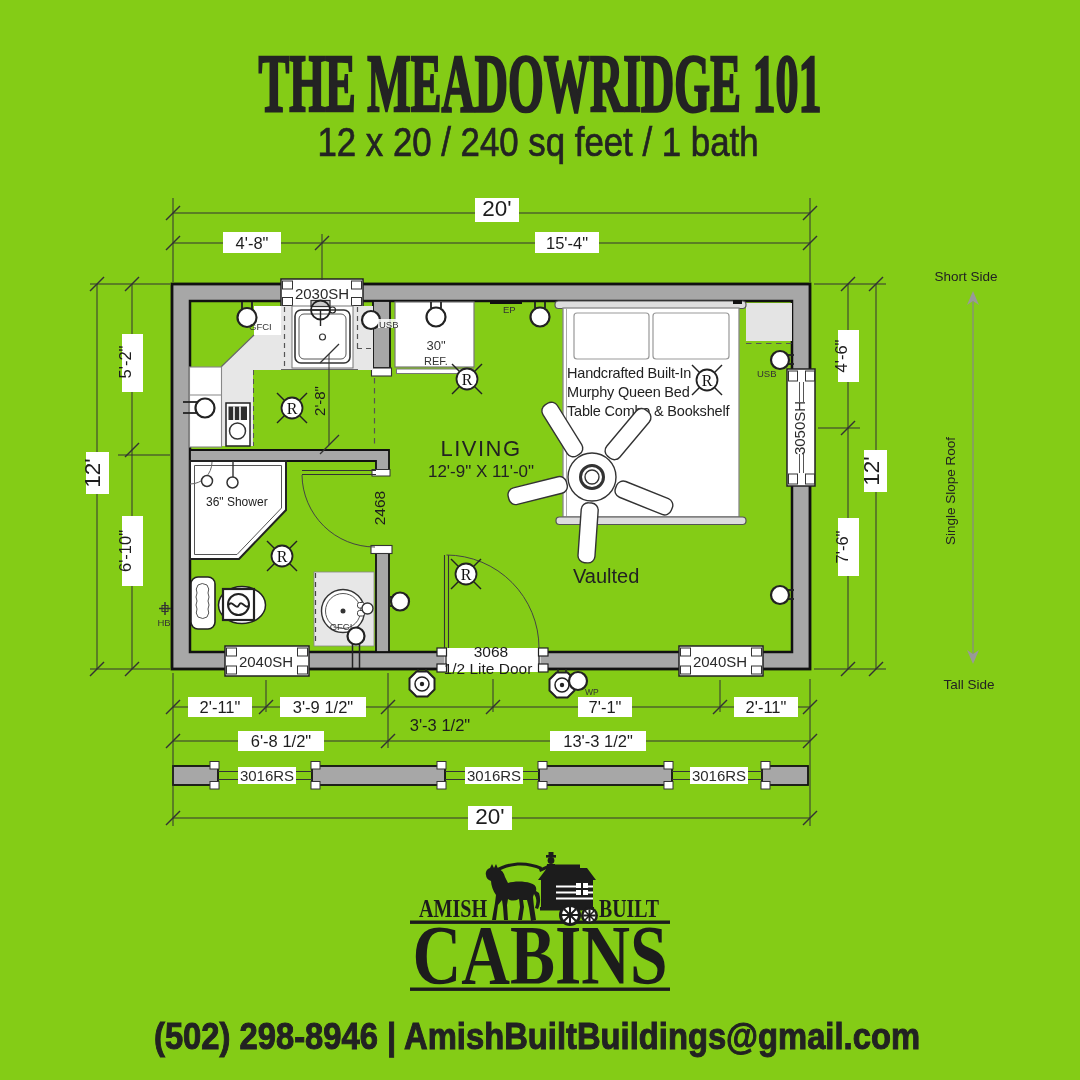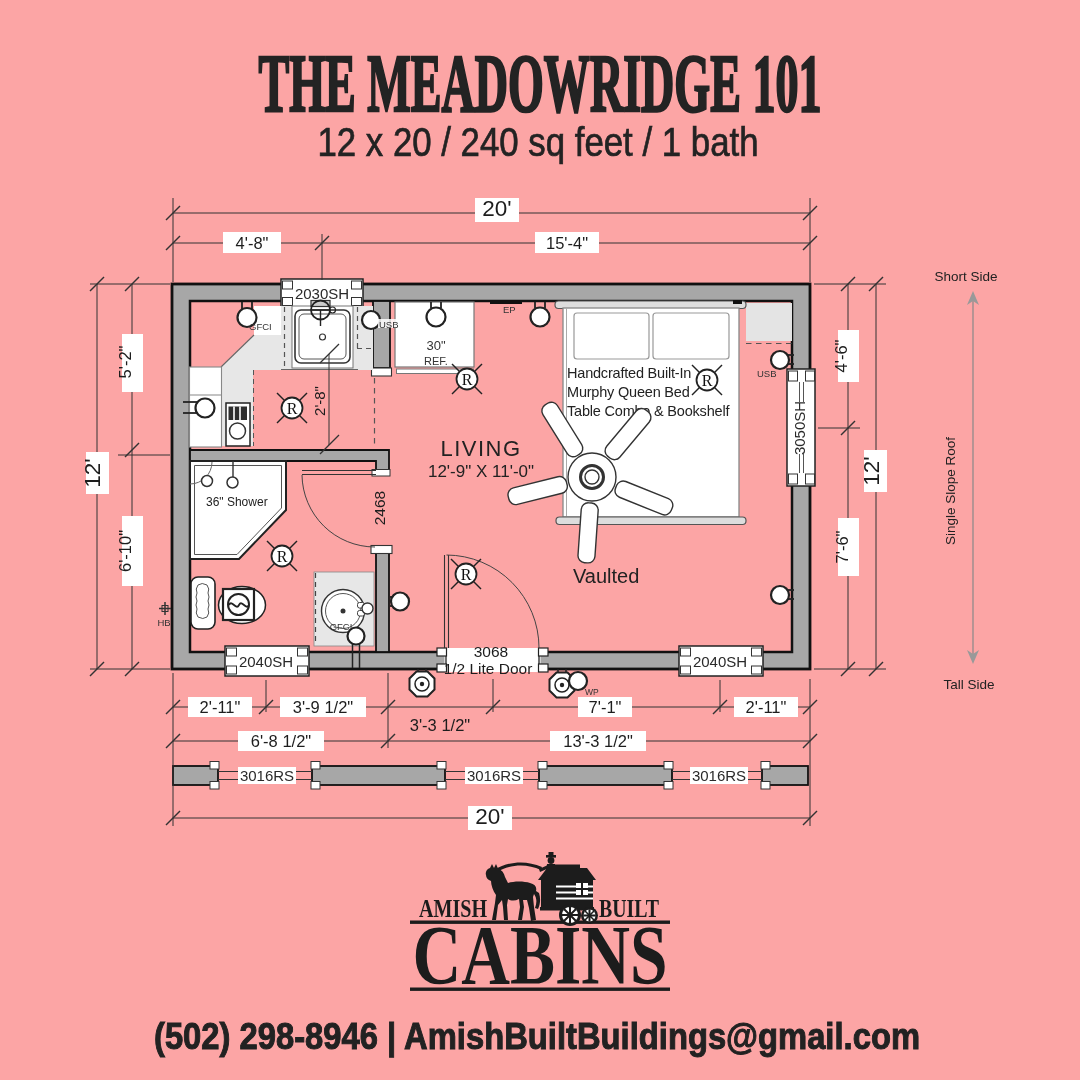--- a/index.html
+++ b/index.html
@@ -1,16 +1,16 @@
 <!DOCTYPE html>
 <html><head>
 <meta charset="utf-8">
 <style>
 html,body{margin:0;padding:0;background:#fff;}
-#page{position:relative;width:1080px;height:1080px;background:#fca5a5;overflow:hidden;}
+#page{position:relative;width:1080px;height:1080px;background:#84cc16;overflow:hidden;}
 svg{position:absolute;left:0;top:0;}
 text{font-family:"Liberation Sans",sans-serif;}
 .d{font-size:16.5px;fill:#1d1d1d;}
 .w{font-size:15px;fill:#2a2a2a;}
 .s{font-size:9.5px;fill:#333;}
 </style>
 </head>
 <body>
 <div id="page">
 <svg width="1080" height="1080" viewBox="0 0 1080 1080">

